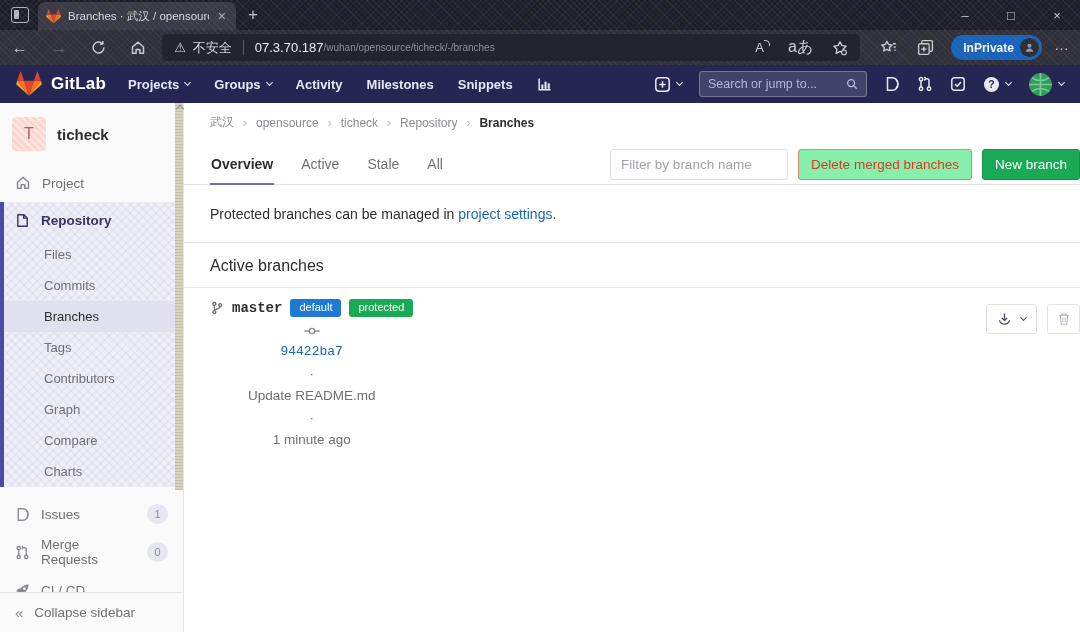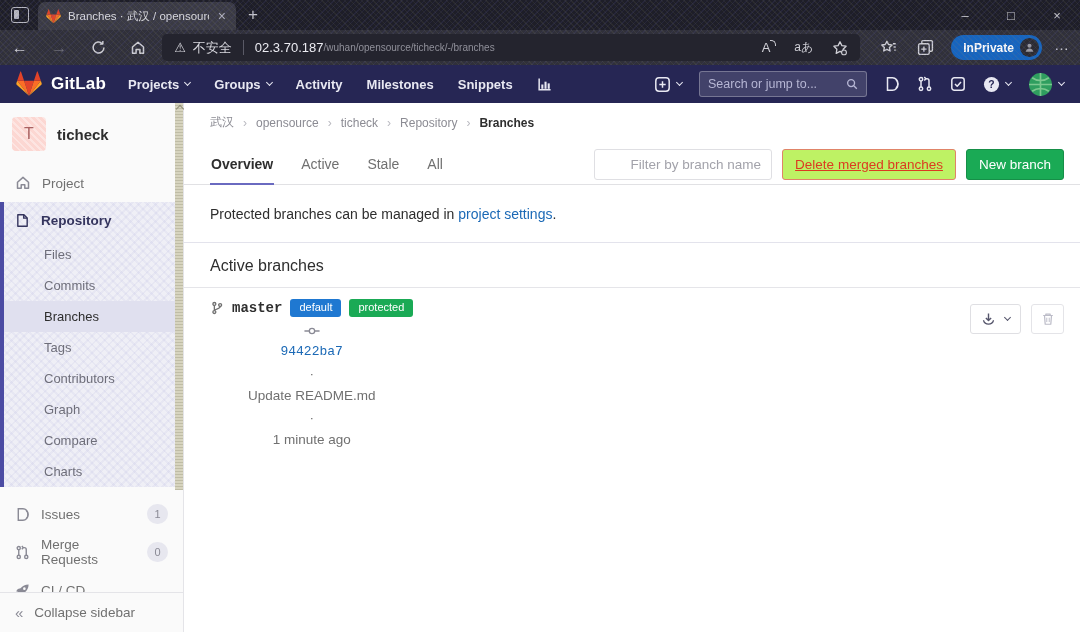--- a/index.html
+++ b/index.html
@@ -35,21 +35,21 @@
   .nav-ico.disabled{color:#6d6d78;}
   .omnibox{height:27px; width:706px; margin-left:4px; background:#24242e; border-radius:5px; display:flex; align-items:center; padding:0 12px; position:relative; z-index:1;}
   .omni-warning{color:#d8d8de; font-size:13px;}
   .omni-sec{color:#d8d8de; font-size:13px; margin-left:7px;}
   .omni-div{width:1px; height:15px; background:#5a5a66; margin:0 11px;}
   .omni-host{color:#ececf2; font-size:13px;}
   .omni-path{color:#90909a; font-size:10px;}
   .omni-right{margin-left:auto; display:flex; align-items:center; gap:19px; color:#cfcfd6;}
   .readaloud{font-size:13px; position:relative; padding-right:5px;}
   .readaloud::after{content:""; position:absolute; right:-1px; top:0px; width:5px; height:5px; border:1.3px solid #cfcfd6; border-left:none; border-bottom:none; border-radius:0 5px 0 0;}
-  .translate{font-size:12px;}
+  .translate{font-size:16px;}
   .bar-icons{display:flex; align-items:center; gap:20px; margin-left:20px; color:#cfcfd6;}
   .inprivate{margin-left:17px; height:25px; background:var(--inprivate); border-radius:13px; display:flex; align-items:center; gap:6px; padding:0 3px 0 12px;}
   .inprivate-label{color:#fff; font-size:12px; font-weight:bold;}
   .inprivate-avatar{width:19px; height:19px; border-radius:50%; background:#2b2b33; display:flex; align-items:center; justify-content:center;}
   .more-btn{color:#cfcfd6; font-size:15px; margin:0 10px 6px 12px; letter-spacing:1px;}
   
   .gl-navbar{position:absolute; top:65px; left:0; right:0; height:38px; background:var(--navbar-bg); display:flex; align-items:center; padding:12px 16px; z-index:2;}
   .gl-brand{display:flex; align-items:center; gap:9px;}
   .gl-brand-name{color:#fff; font-size:17px; font-weight:bold; letter-spacing:.2px;}
   .gl-menu{display:flex; align-items:center; gap:24px; margin-left:22px;}
@@ -78,32 +78,32 @@
   .sub-item{display:flex; align-items:center; padding:7.5px 15px 7.5px 40px; color:#6e6e7a; font-size:13px; height:31px;}
   .sub-item.current{background:var(--sidebar-current-bg); color:#2e2e2e;}
   .count-badge{margin-left:auto; min-width:21px; height:20px; border-radius:10px; background:#e7e7ef; color:#8a8a95; font-size:11px; display:flex; align-items:center; justify-content:center; padding:0 6px;}
   .gap8{height:8px;}
   .collapse-row{position:absolute; left:0; right:0; bottom:0; border-top:1px solid #e4e4e8; background:var(--sidebar-bg); display:flex; align-items:center; gap:11px; padding:11px 15px; color:var(--text-muted); font-size:13.5px;}
   .collapse-glyph{font-size:15px; color:#8a8a95;}
   .sb-scroll{position:absolute; top:0; right:0; width:8px; height:387px; background:#d7d4bf;
     background-image:repeating-linear-gradient(0deg, rgba(120,118,90,.25) 0 1px, transparent 1px 3px);}
   .sb-scroll::before{content:""; position:absolute; top:3px; left:1.5px; width:5px; height:5px; border-left:1.5px solid #8f8d75; border-top:1.5px solid #8f8d75; transform:rotate(45deg);}
   
-  .content{flex:1; padding:0 16px 0 26px; position:relative; overflow:hidden; background:#fff;}
+  .content{flex:1; padding:0 0 0 26px; position:relative; overflow:hidden; background:#fff;}
   .breadcrumb{margin-top:11px; display:flex; align-items:center; gap:9px; font-size:12px; color:#8b8b93;}
   .breadcrumb .sep{color:#b9b9c0; font-size:12px;}
   .breadcrumb .last{color:#2e2e2e; font-weight:bold;}
   .tabs-row{margin:13px -16px 0 -26px; padding:0 16px 0 26px; display:flex; align-items:center; border-bottom:1px solid #e1e1e4; height:41px;}
   .tab-link{margin-right:26px; height:41px; display:flex; align-items:center; font-size:14px; color:var(--text-muted); padding:0 1px;}
   .tab-link.active{color:#2e2e2e; font-weight:bold; box-shadow:inset 0 -2px 0 var(--tab-underline);}
   .tabs-actions{margin-left:auto; display:flex; align-items:center; gap:10px;}
-  .filter-input{width:178px; height:31px; border:1px solid #dfdfe3; border-radius:3px; padding:0 10px; font-size:13.5px; color:#2e2e2e; outline:none; font-family:inherit;text-align:right;}
+  .filter-input{width:178px; height:31px; border:1px solid #dfdfe3; border-radius:3px; padding:0 10px; font-size:13.5px; color:#2e2e2e; outline:none; font-family:inherit;}
   .filter-input::placeholder{color:#a2a2aa;}
   .btn{height:31px; border-radius:3px; font-size:13.5px; display:inline-flex; align-items:center; padding:0 12px; font-family:inherit;}
-  .btn-danger-o{background:#bef264; border:1px solid #e08468; color:var(--danger);text-decoration:underline;}
+  .btn-danger-o{background:#86efac; border:1px solid #e08468; color:var(--danger);}
   .btn-green{background:var(--green); border:1px solid var(--green-border); color:#fff;}
   .note{margin-top:21px; font-size:14px; color:#2e2e2e;}
   .note a{color:var(--link); text-decoration:none;}
   .divider{margin:20px -16px 0 -26px; border:none; border-top:1px solid #e3e3ec;}
   .section-head{margin:0 -16px 0 -26px; padding:14px 16px 12px 26px; font-size:16px; color:#2e2e2e; border-bottom:1px solid #e5e5e9;}
   .branch-row{padding:11px 0 10px; display:flex; align-items:flex-start;}
   .branch-main{min-width:0;}
   .branch-line1{display:flex; align-items:center; gap:8px;}
   .branch-name{font-size:14px; font-weight:bold; color:#2e2e2e;}
   .badge{font-size:11px; color:#fff; padding:3px 9px 4px; border-radius:3px; line-height:1;}
@@ -154,21 +154,21 @@
   </div>
   <div class="nav-ico">
     <svg width="16" height="16" viewBox="0 0 16 16" fill="none" stroke="#cfcfd6" stroke-width="1.5">
       <path d="M2.5 7 8 2.2 13.5 7v6.3h-3.6V9.6H6.1v3.7H2.5z" stroke-linejoin="round"></path>
     </svg>
   </div>
   <div class="omnibox">
     <span class="omni-warning">⚠</span>
     <span class="omni-sec">不安全</span>
     <span class="omni-div"></span>
-    <span class="omni-host">02.3.70.187</span>
+    <span class="omni-host">07.3.70.187</span>
     <span class="omni-path">/wuhan/opensource/ticheck/-/branches</span>
     <span class="omni-right">
       <span class="readaloud">A</span>
       <span class="translate">aあ</span>
       <span>
         <svg width="16" height="16" viewBox="0 0 16 16" fill="none" stroke="#cfcfd6" stroke-width="1.3">
           <path d="m8 1.8 1.9 3.8 4.2.6-3 3 .7 4.2L8 11.4l-3.8 2 .7-4.2-3-3 4.2-.6z" stroke-linejoin="round"></path>
           <circle cx="12" cy="12.4" r="2.4" fill="#30303a" stroke="#cfcfd6" stroke-width="1.1"></circle>
         </svg>
       </span>

